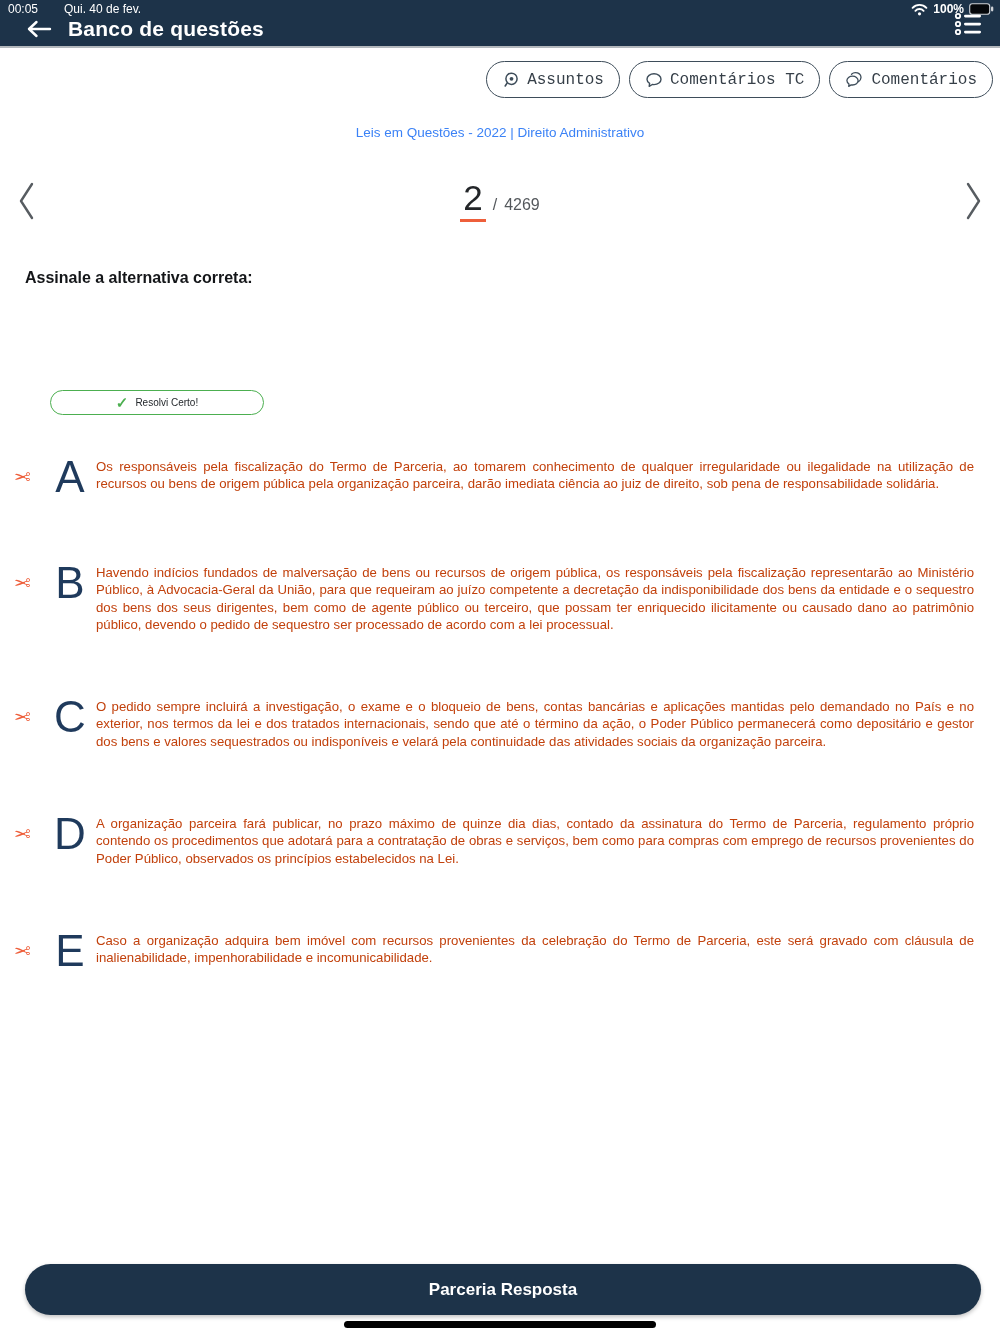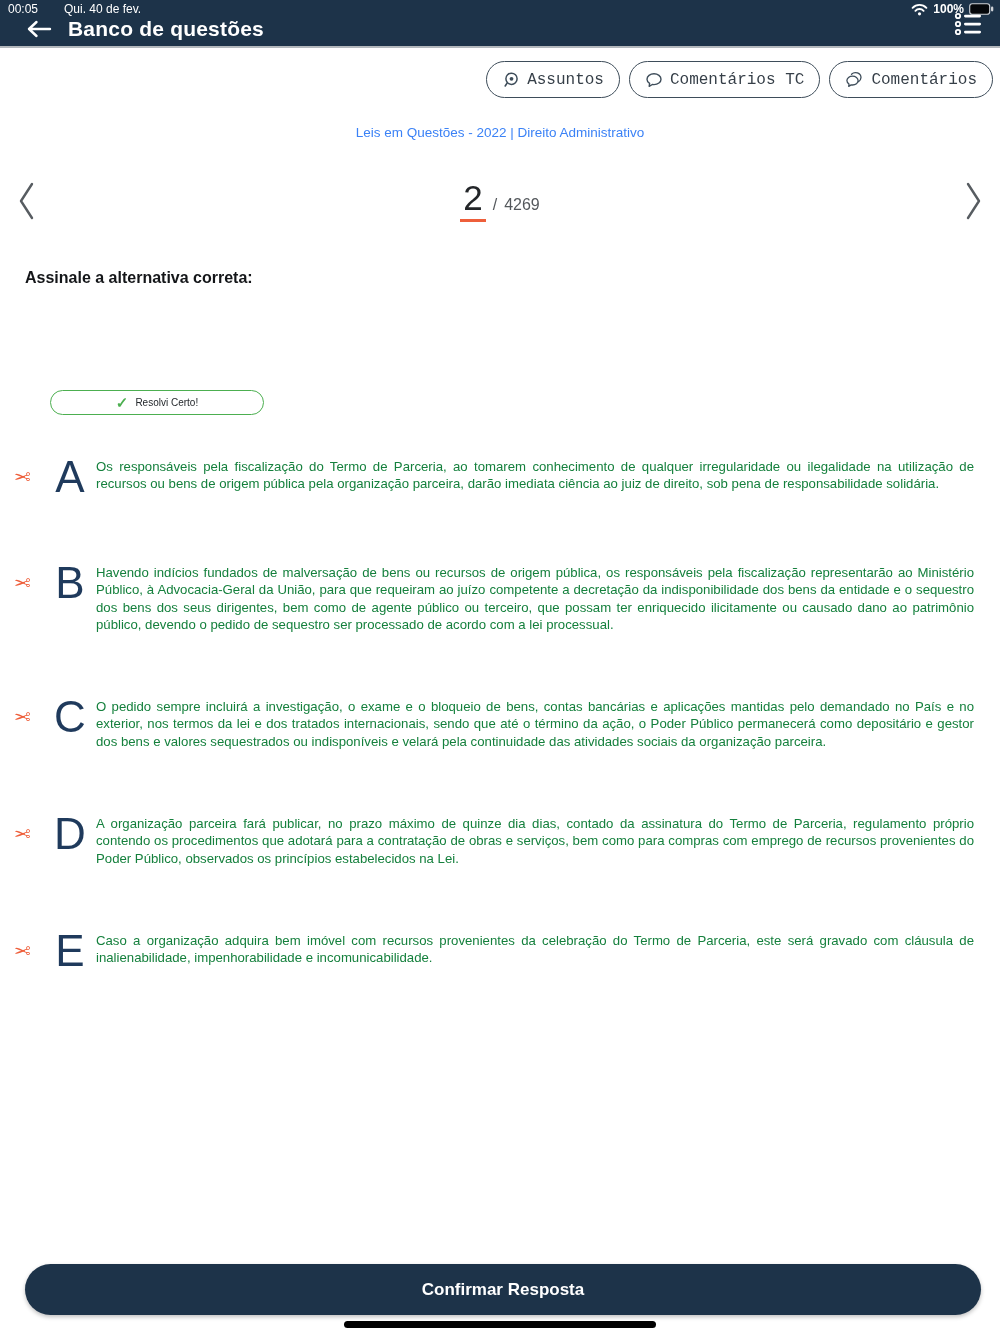--- a/index.html
+++ b/index.html
@@ -90,21 +90,21 @@
     display:inline-block; transform:scaleX(-1);
     color:#ee5f3b; font-size:20px; line-height:20px;
     font-family:"DejaVu Sans", sans-serif;
   }
   .letter-col {
     width:52px; flex:0 0 52px; text-align:center;
     font-size:44px; line-height:44px; color:#1f3a5c; margin-top:-3px;
   }
   .text-col {
     flex:1; padding-right:26px;
-    font-size:13.2px; line-height:17.3px; color:#15803d;
+    font-size:13.2px; line-height:17.3px; color:#c2410c;
     text-align:justify;
   }
 
   
   .confirm-btn {
     position:absolute; left:25px; right:19px; top:1264px; height:51px;
     background:#1d3349; border:none; border-radius:26px;
     color:#fff; font-size:17px; font-weight:bold; cursor:pointer;
     font-family:"Liberation Sans", sans-serif;
     box-shadow:0 2px 4px rgba(0,0,0,.25);
@@ -266,17 +266,17 @@
     <div class="option">
       <div class="cut-col">
         <span class="scissors">✂</span>
       </div>
       <div class="letter-col">E</div>
       <div class="text-col">Caso a organização adquira bem imóvel com recursos provenientes da celebração do Termo de Parceria, este será gravado com cláusula de inalienabilidade, impenhorabilidade e incomunicabilidade.</div>
     </div>
 
   </div>
 
-  <button class="confirm-btn">Confirmar Resposta</button>
+  <button class="confirm-btn">Parceria Resposta</button>
 
   <div class="home-indicator"></div>
 
 </div>
 
 </body></html>

